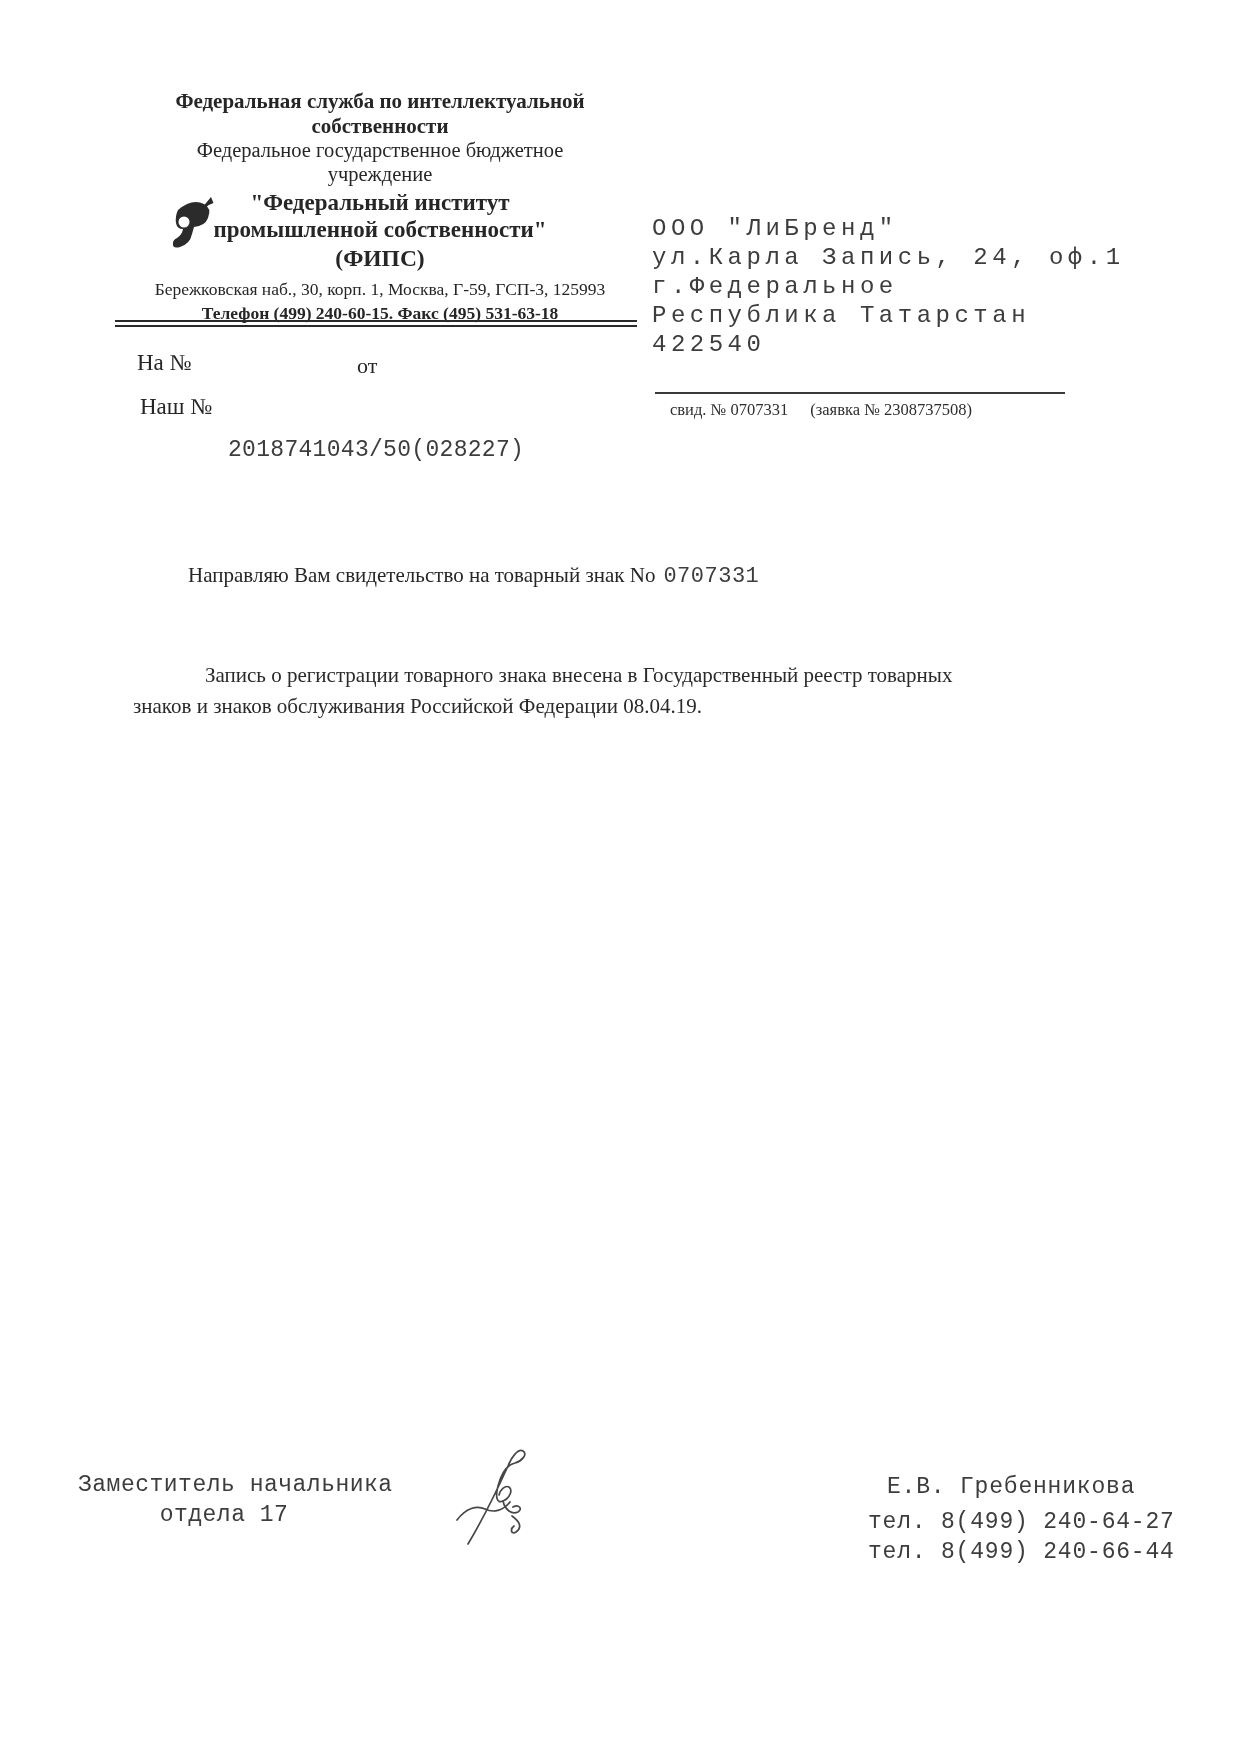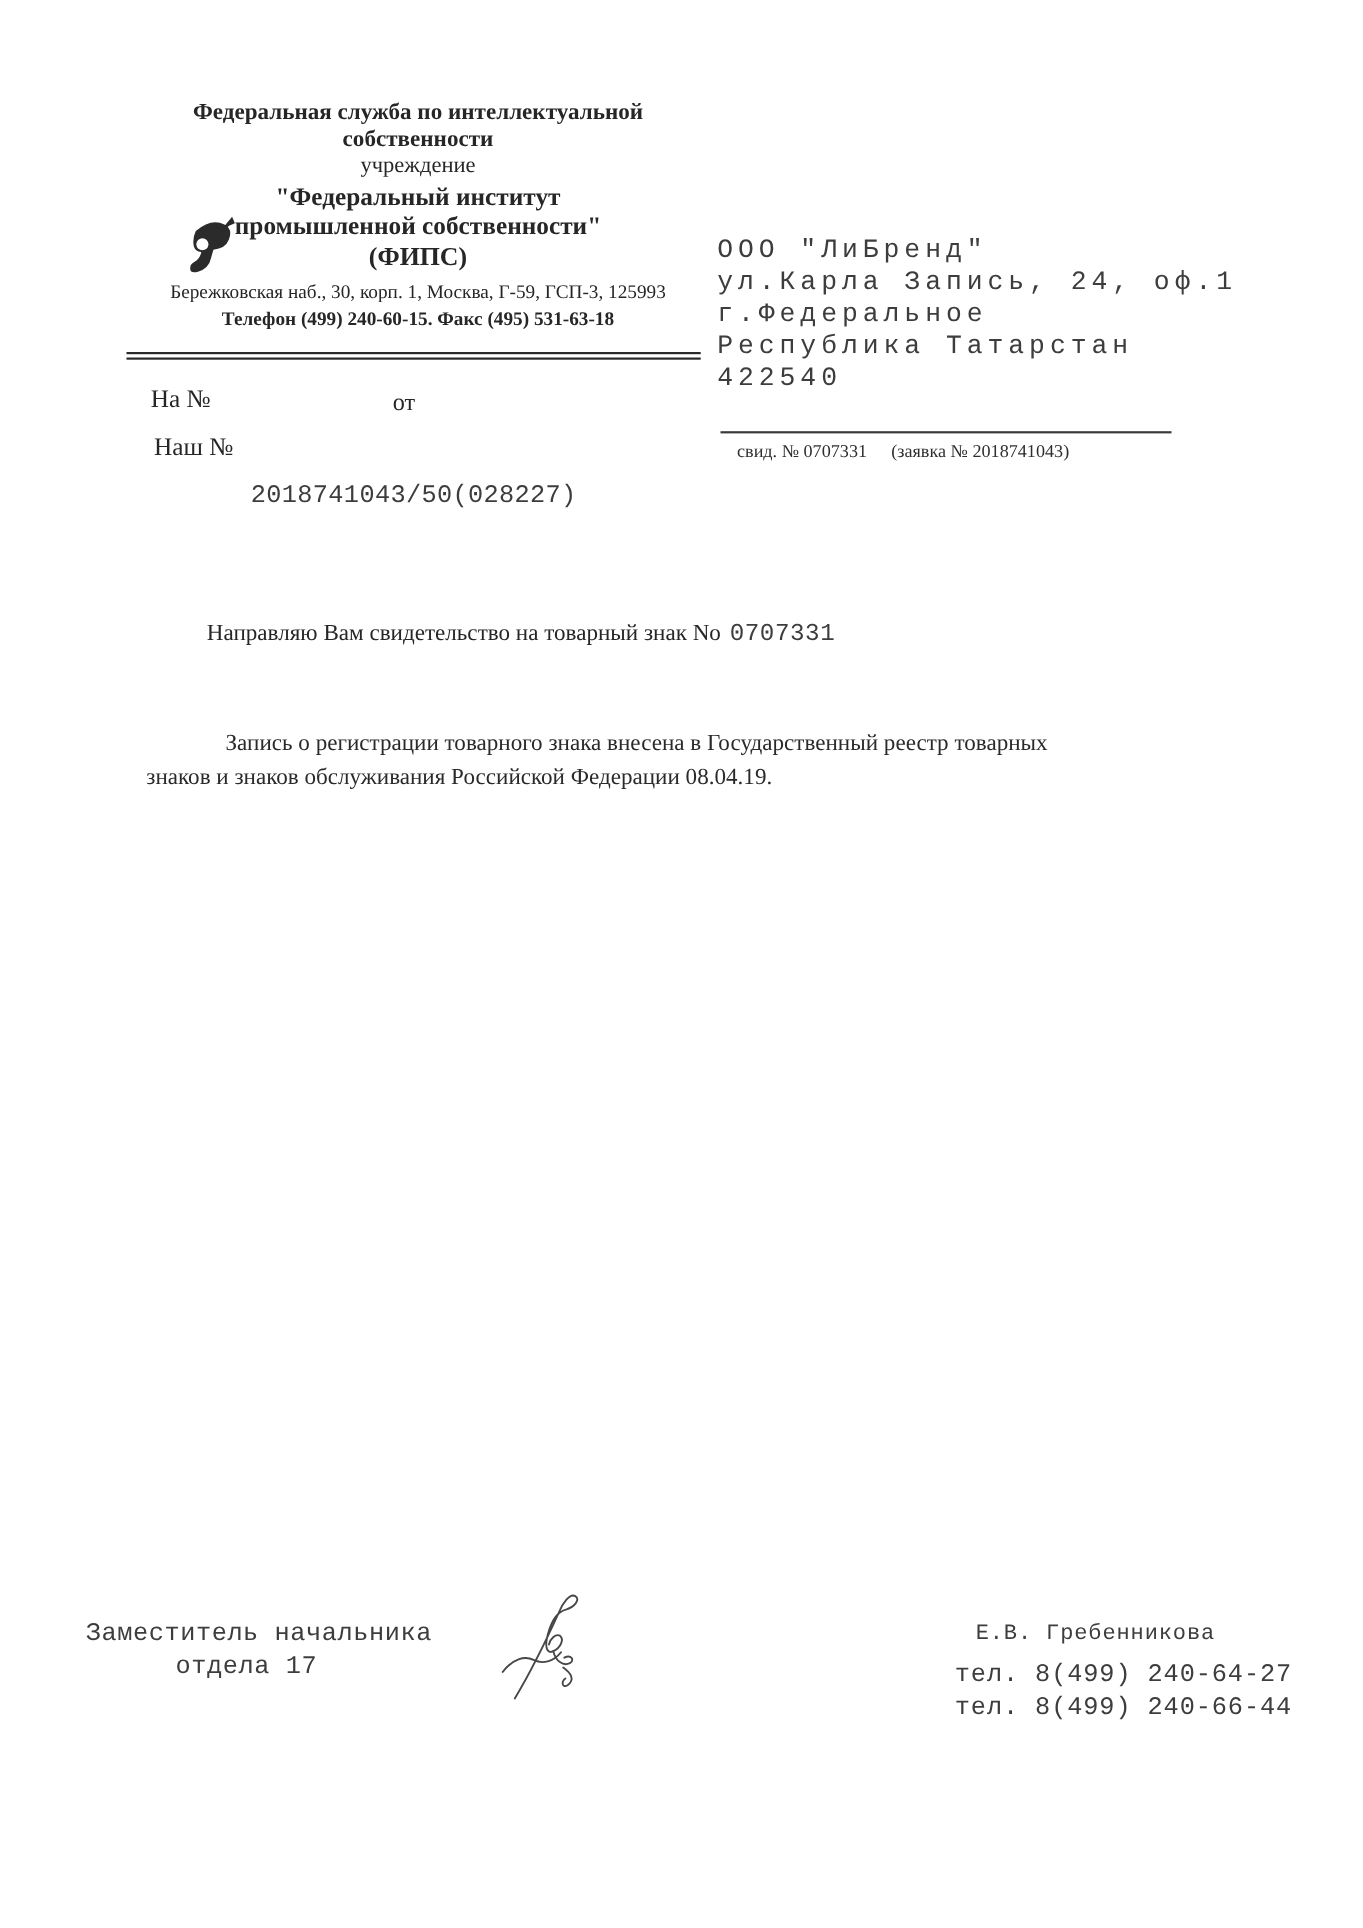--- a/index.html
+++ b/index.html
@@ -61,21 +61,21 @@
     position:absolute;left:78px;top:1470px;width:292px;
     text-align:center;
     font-family:"Liberation Mono", monospace;
     font-size:23px;line-height:30px;letter-spacing:0.5px;color:#3d3d3d;
     white-space:nowrap;
   }
   .signature{position:absolute;left:452px;top:1444px;}
   .signer-name{
     position:absolute;left:887px;top:1474px;
     font-family:"Liberation Mono", monospace;
-    font-size:20px;letter-spacing:0.8px;color:#3d3d3d;white-space:nowrap;
+    font-size:23px;letter-spacing:0.8px;color:#3d3d3d;white-space:nowrap;
   }
   .signer-phones{
     position:absolute;left:868px;top:1508px;
     font-family:"Liberation Mono", monospace;
     font-size:23px;line-height:29.5px;letter-spacing:0.8px;color:#3d3d3d;white-space:nowrap;
   }
 </style>
 </head>
 <body>
 
@@ -86,20 +86,21 @@
       <path d="M10 14 Q24 2 36 8 Q44 12 40 22 Q37 30 26 31 L24 38 Q22 48 12 51 Q4 53 5 47 Q5 44 9 42 Q14 39 15 33 Q9 33 8 27 Q7 20 10 14 Z" fill="#2b2b2b"></path>
       <circle cx="16" cy="26" r="5.5" fill="#ffffff"></circle>
       <path d="M30 20 L42 5" stroke="#2b2b2b" stroke-width="2.2" fill="none"></path>
       <path d="M34 12 L43 1 L45.5 7 Z" fill="#2b2b2b"></path>
     </svg>
   </div>
 
   <div class="org-block">
     <div class="org-l1">Федеральная служба по интеллектуальной</div>
     <div class="org-l2">собственности</div>
+    <div class="org-l3">Федеральное государственное бюджетное</div>
     <div class="org-l4">учреждение</div>
     <div class="org-l5">"Федеральный институт</div>
     <div class="org-l6">промышленной собственности"</div>
     <div class="org-l7">(ФИПС)</div>
     <div class="org-l8">Бережковская наб., 30, корп. 1, Москва, Г-59, ГСП-3, 125993</div>
     <div class="org-l9">Телефон (499) 240-60-15. Факс (495) 531-63-18</div>
   </div>
 
   <div class="dbl-rule"></div>
 
@@ -111,21 +112,21 @@
     <div>422540</div>
   </div>
 
   <div class="na-label">На №</div>
   <div class="ot-label">от</div>
   <div class="nash-label">Наш №</div>
   <div class="nash-number mono">2018741043/50(028227)</div>
 
   <div class="svid-rule"></div>
   <div class="svid-row">
-    <span>свид. № 0707331</span><span class="gap"></span><span>(заявка № 2018741043)</span>
+    <span>свид. № 0707331</span><span class="gap"></span><span>(заявка № 2308737508)</span>
   </div>
 
   <div class="intro-line">
     <span>Направляю Вам свидетельство на товарный знак No</span><span class="intro-number">0707331</span>
   </div>
 
   <div class="paragraph">
     <div class="first">Запись о регистрации товарного знака внесена в Государственный реестр товарных</div>
     <div>знаков и знаков обслуживания Российской Федерации 08.04.19.</div>
   </div>

